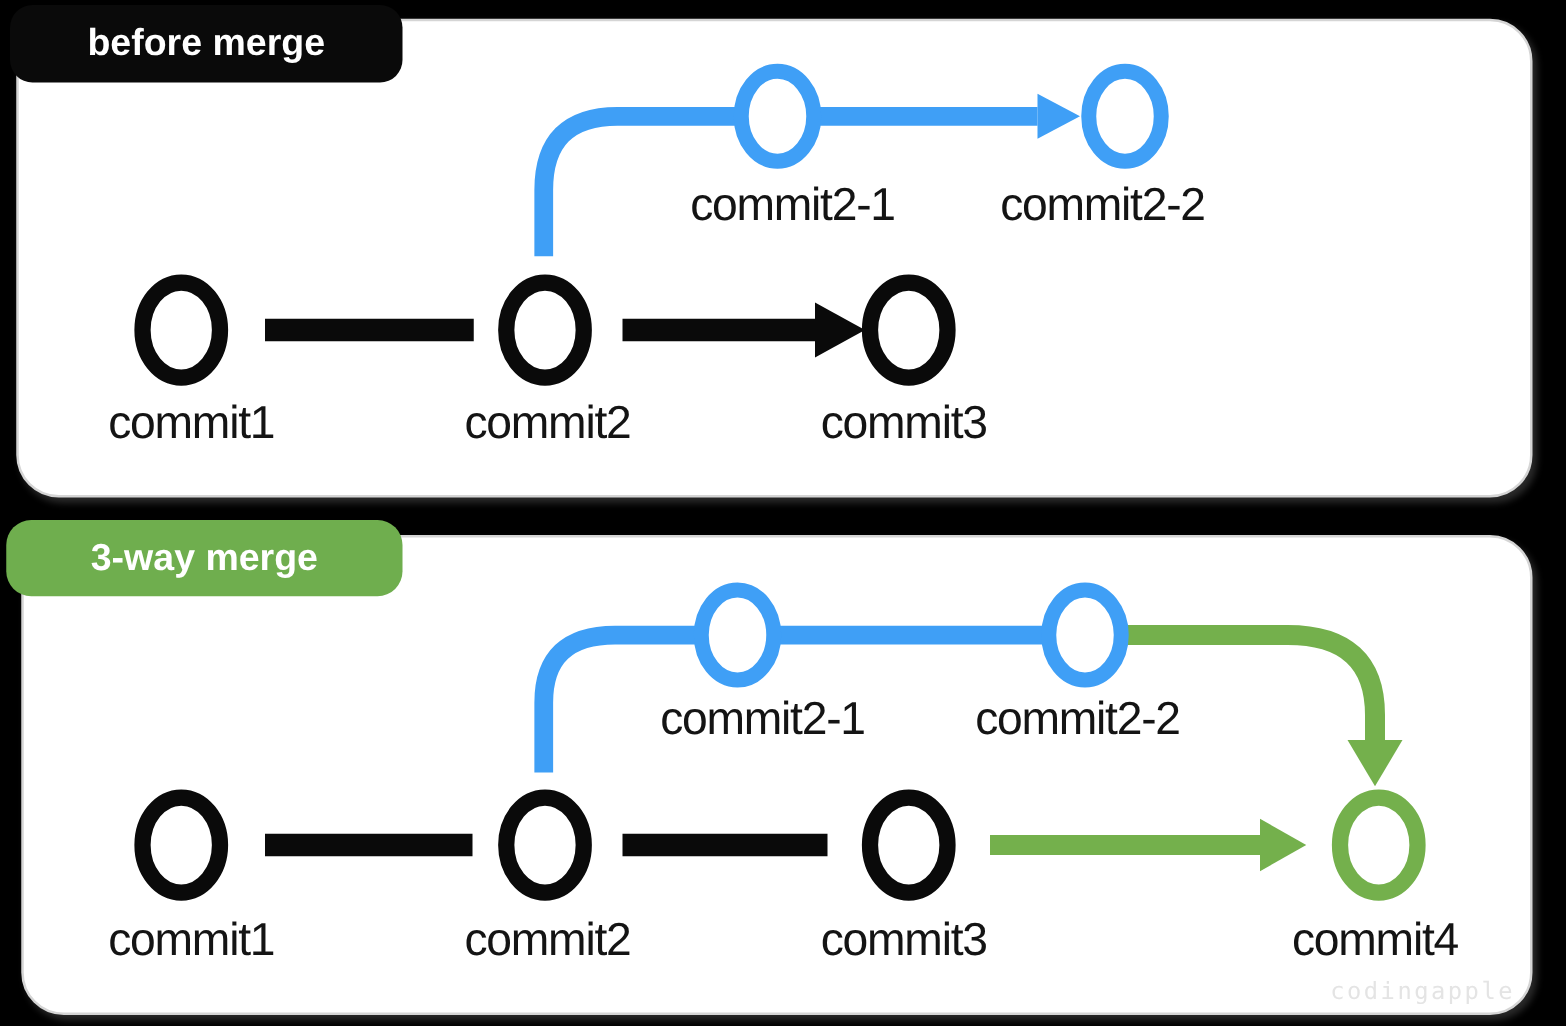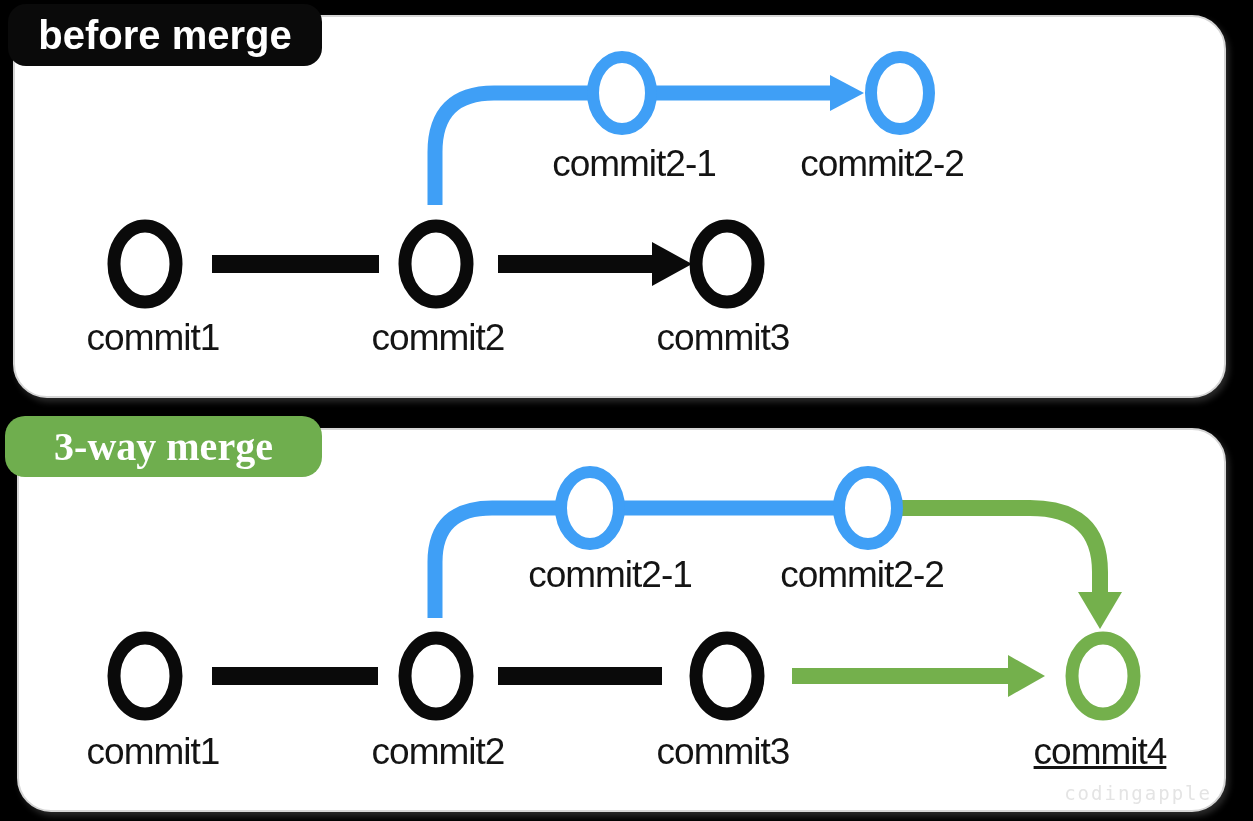--- a/index.html
+++ b/index.html
@@ -12,24 +12,24 @@
     position:absolute;background:var(--panel-bg,#fff);
     border:2px solid var(--panel-border,#d5d5d5);
     border-radius:34px;box-sizing:border-box;
     box-shadow:3px 4px 6px rgba(120,120,120,.35);
     z-index:1;
   }
   #panel-before{left:13px;top:15px;width:1213px;height:383px;}
   #panel-merge{left:17px;top:428px;width:1209px;height:384px;}
   .badge{
     position:absolute;z-index:3;display:flex;align-items:center;justify-content:center;
-    color:var(--badge-text,#fff);font-weight:800;font-size:40px;letter-spacing:0px;
+    color:var(--badge-text,#fff);font-weight:800;font-size:30px;letter-spacing:0px;
   }
   #badge-before{left:8px;top:4px;width:314px;height:62px;background:var(--badge-before-bg,#0a0a0a);border-radius:18px;}
-  #badge-merge{left:5px;top:416px;width:317px;height:61px;background:var(--badge-merge-bg,#6fae4e);border-radius:20px;font-family:Liberation Serif, serif;}
+  #badge-merge{left:5px;top:416px;width:317px;height:61px;background:var(--badge-merge-bg,#6fae4e);border-radius:20px;}
   #graph-svg{position:absolute;left:0;top:0;z-index:2;pointer-events:none;}
   .ring-black{fill:none;stroke:var(--node-black,#0a0a0a);stroke-width:13px;}
   .ring-blue{fill:none;stroke:var(--branch-blue,#3f9ff6);stroke-width:12px;}
   .ring-green{fill:none;stroke:var(--merge-green,#74b04c);stroke-width:13px;}
   .edge-black{stroke:var(--node-black,#0a0a0a);fill:none;}
   .edge-blue{stroke:var(--branch-blue,#3f9ff6);fill:none;}
   .edge-green{stroke:var(--merge-green,#74b04c);fill:none;}
   .head-black{fill:var(--node-black,#0a0a0a);stroke:none;}
   .head-blue{fill:var(--branch-blue,#3f9ff6);stroke:none;}
   .head-green{fill:var(--merge-green,#74b04c);stroke:none;}
@@ -92,17 +92,17 @@
 
 <div class="commit-label" style="left:153px;top:338px;">commit1</div>
 <div class="commit-label" style="left:438px;top:338px;">commit2</div>
 <div class="commit-label" style="left:723px;top:338px;">commit3</div>
 <div class="commit-label" style="left:634px;top:164px;">commit2-1</div>
 <div class="commit-label" style="left:882px;top:164px;">commit2-2</div>
 
 <div class="commit-label" style="left:153px;top:752px;">commit1</div>
 <div class="commit-label" style="left:438px;top:752px;">commit2</div>
 <div class="commit-label" style="left:723px;top:752px;">commit3</div>
-<div class="commit-label" style="left:1100px;top:752px;text-decoration:underline;">commit4</div>
+<div class="commit-label" style="left:1100px;top:752px;">commit4</div>
 <div class="commit-label" style="left:610px;top:575px;">commit2-1</div>
 <div class="commit-label" style="left:862px;top:575px;">commit2-2</div>
 
 <div id="watermark">codingapple</div>
 
 </body></html>

